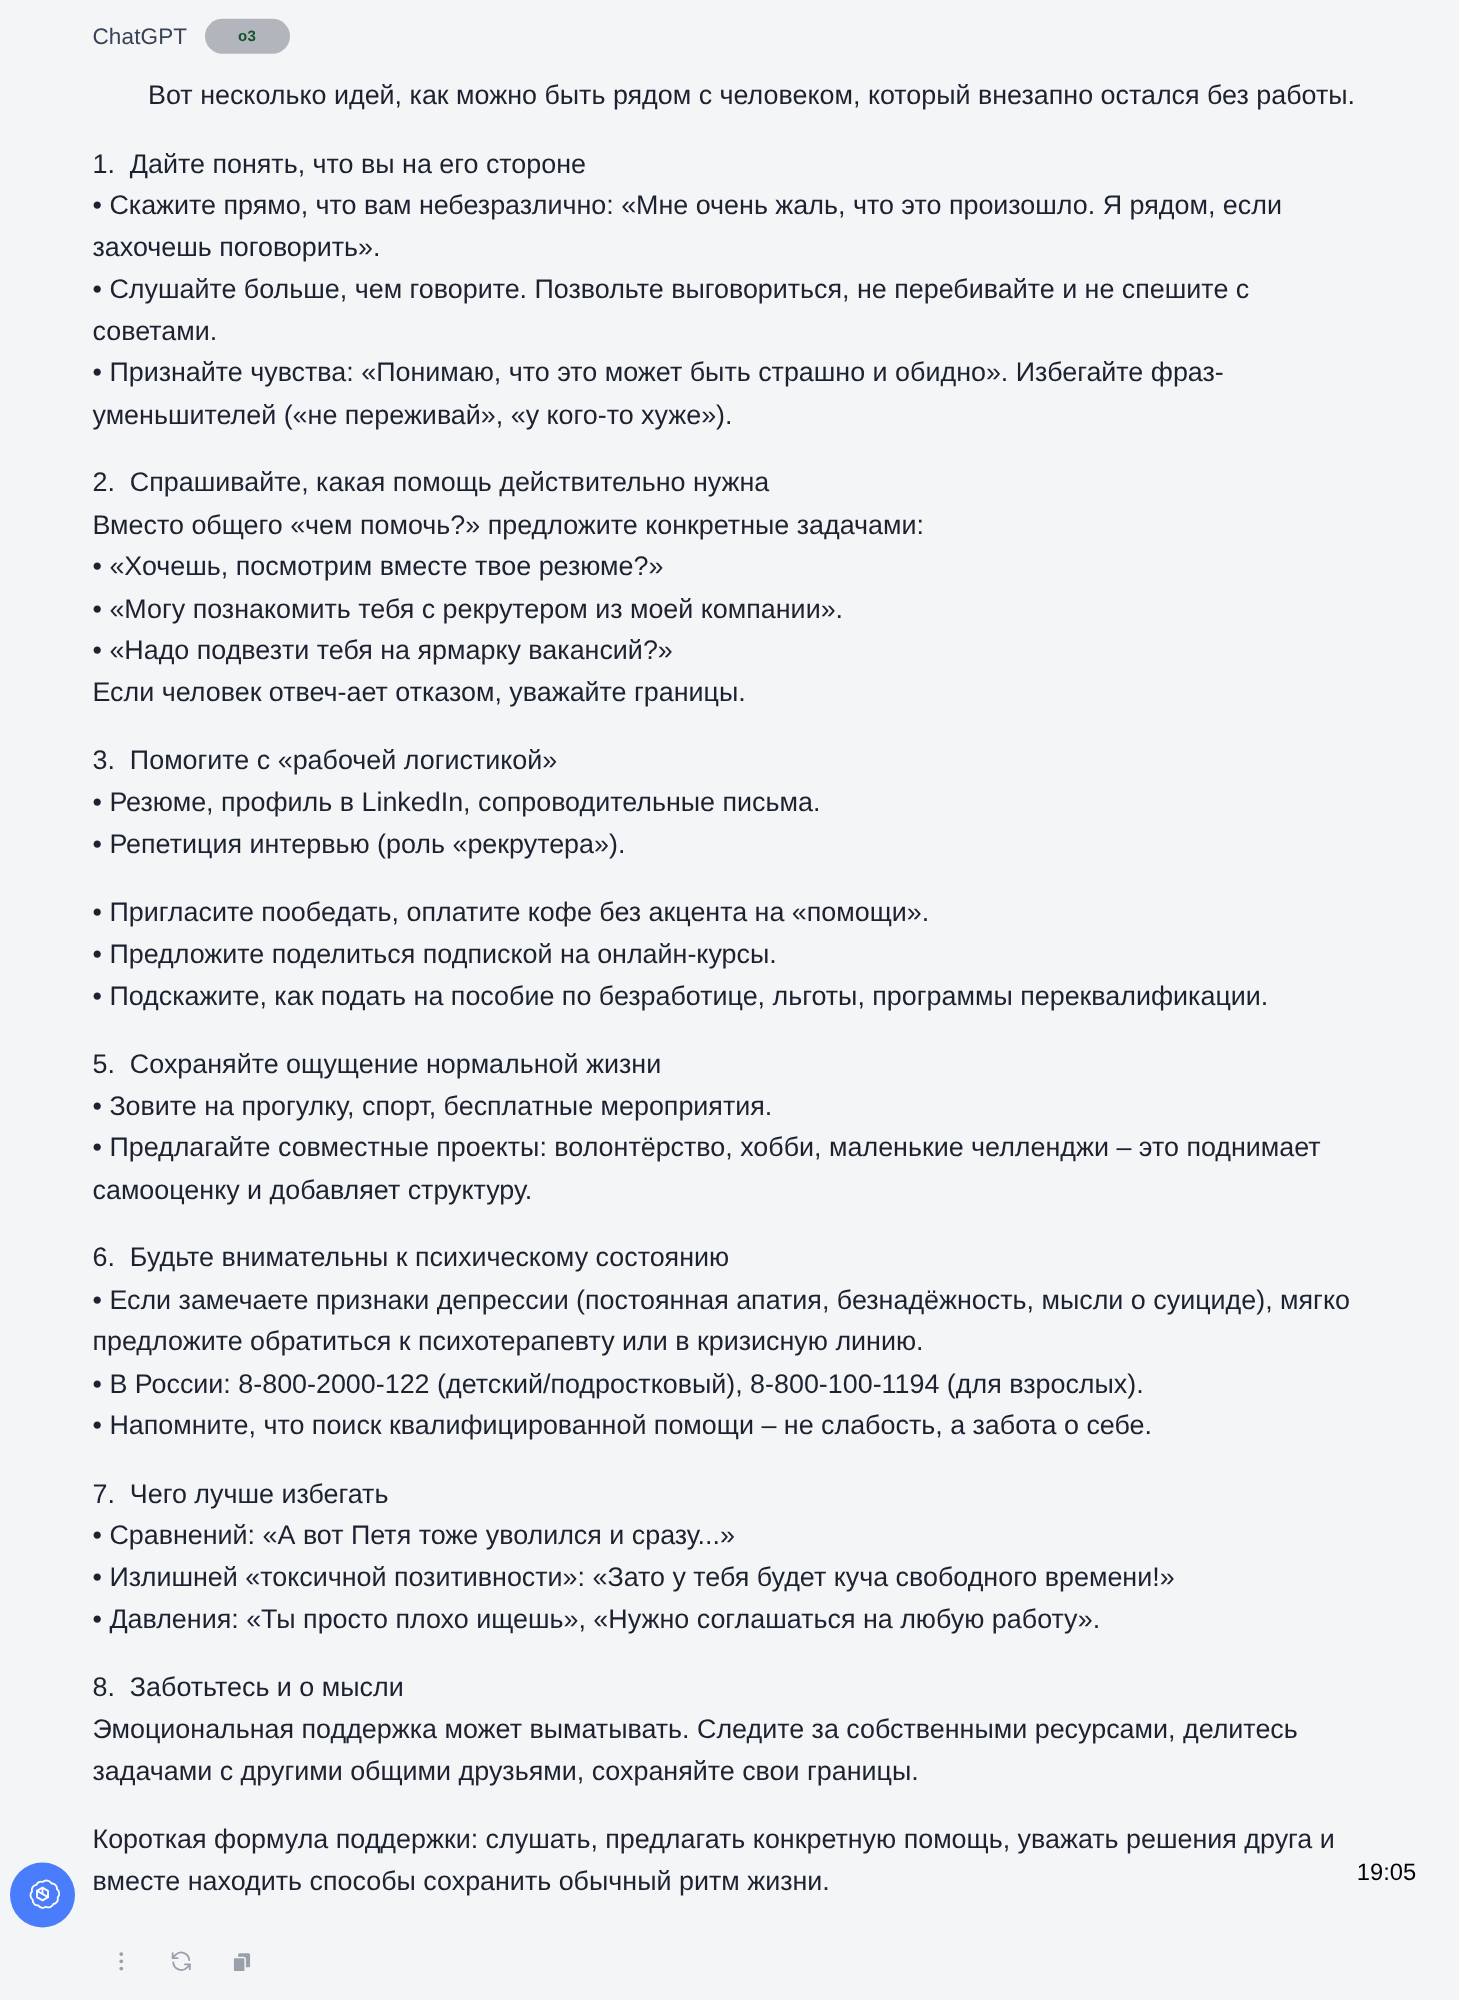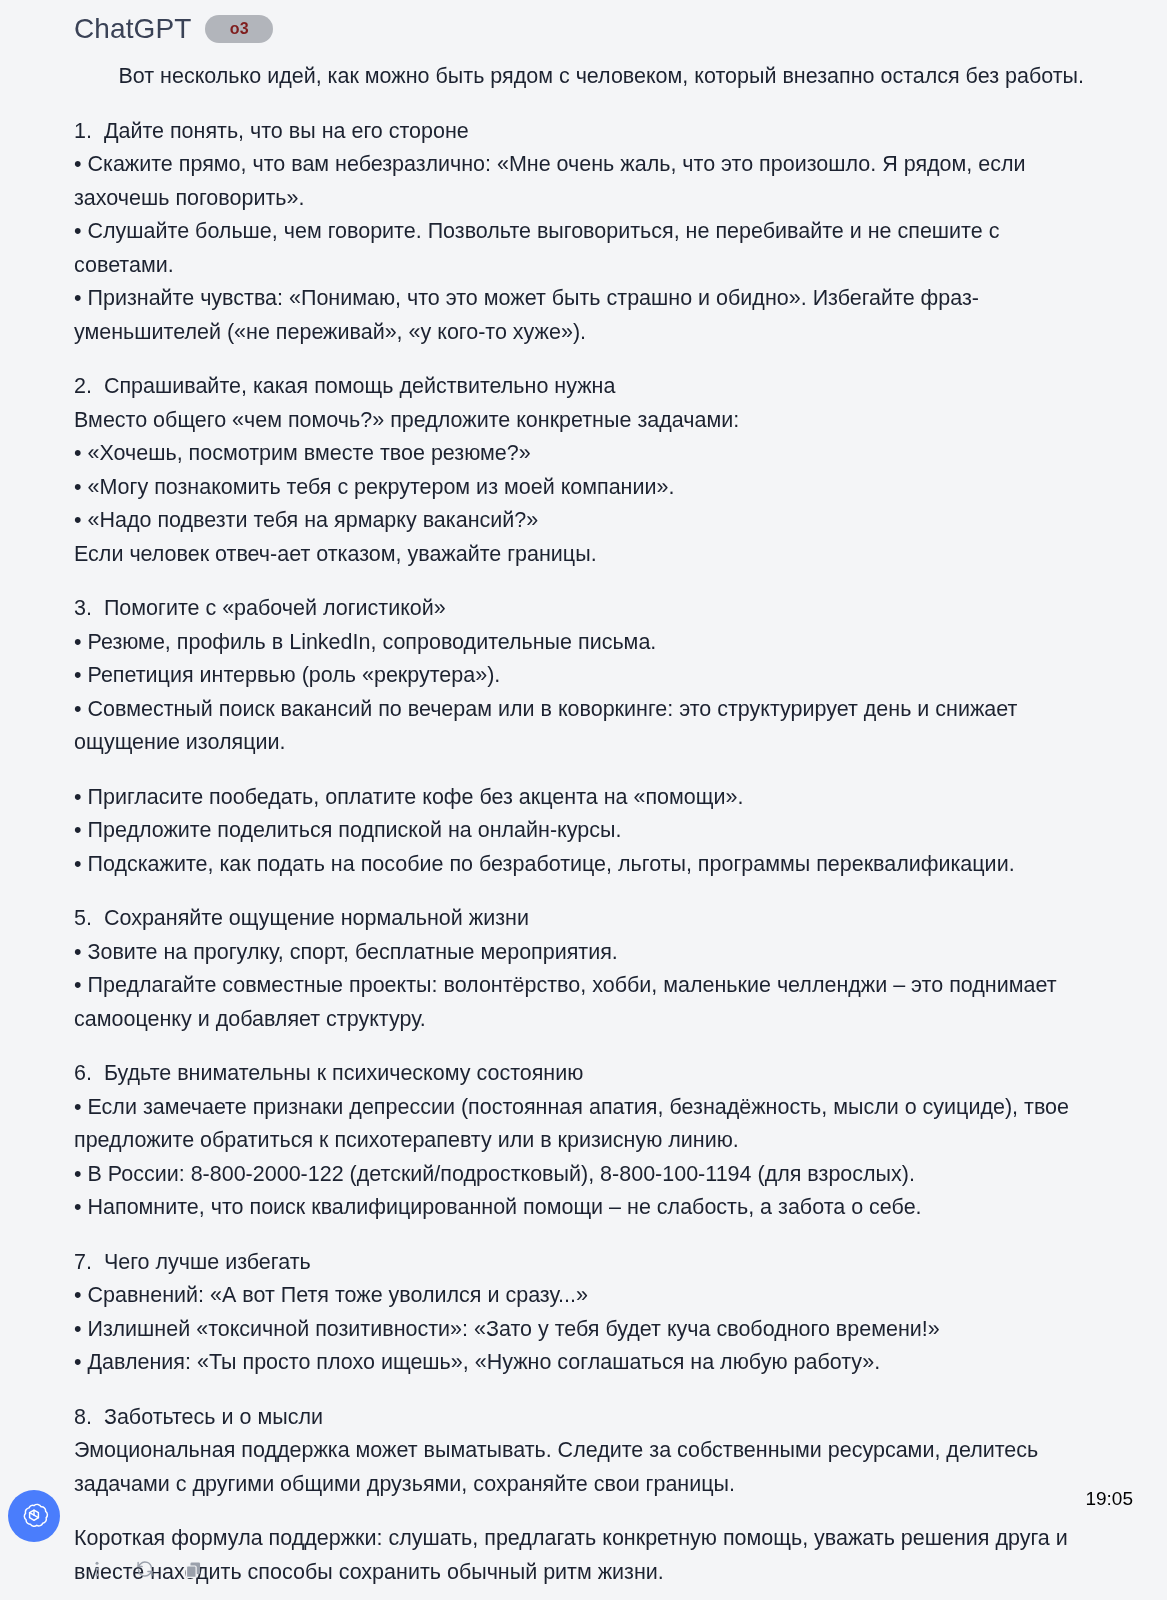--- a/index.html
+++ b/index.html
@@ -26,35 +26,35 @@
 
   
   .msg-header {
     display: flex;
     align-items: center;
     gap: 14px;
     height: 34px;
     margin-bottom: 14px;
   }
   .author-name {
-    font-size: 28px;
+    font-size: 18px;
     color: #3a4256;
     letter-spacing: 0.1px;
   }
   .model-badge {
     display: inline-flex;
     align-items: center;
     justify-content: center;
     min-width: 46px;
     height: 28px;
     padding: 0 11px;
     border-radius: 14px;
     background: #b2b5bb;
-    color: #7f1d1d;
-    font-size: 16px;
+    color: #14532d;
+    font-size: 12px;
     font-weight: bold;
     letter-spacing: 0.3px;
   }
 
   
   .msg-body {
     font-size: 21.5px;
     line-height: 33.5px;
     color: #1c2230;
     max-width: 1010px;
@@ -154,38 +154,37 @@
       <p class="line">• «Хочешь, посмотрим вместе твое резюме?»</p>
       <p class="line">• «Могу познакомить тебя с рекрутером из моей компании».</p>
       <p class="line">• «Надо подвезти тебя на ярмарку вакансий?»</p>
       <p class="line">Если человек отвеч-ает отказом, уважайте границы.</p>
     </div>
 
     <div class="block">
       <p class="line block-heading"><span>3.</span>  <span>Помогите с «рабочей логистикой»</span></p>
       <p class="line">• Резюме, профиль в LinkedIn, сопроводительные письма.</p>
       <p class="line">• Репетиция интервью (роль «рекрутера»).</p>
-      <p class="line">• Совместный поиск вакансий по вечерам или в коворкинге: это структурирует день и снижает ощущение изоляции.</p>
     </div>
 
     <div class="block">
       <p class="line">• Пригласите пообедать, оплатите кофе без акцента на «помощи».</p>
       <p class="line">• Предложите поделиться подпиской на онлайн-курсы.</p>
       <p class="line">• Подскажите, как подать на пособие по безработице, льготы, программы переквалификации.</p>
     </div>
 
     <div class="block">
       <p class="line block-heading"><span>5.</span>  <span>Сохраняйте ощущение нормальной жизни</span></p>
       <p class="line">• Зовите на прогулку, спорт, бесплатные мероприятия.</p>
       <p class="line">• Предлагайте совместные проекты: волонтёрство, хобби, маленькие челленджи – это поднимает самооценку и добавляет структуру.</p>
     </div>
 
     <div class="block">
       <p class="line block-heading"><span>6.</span>  <span>Будьте внимательны к психическому состоянию</span></p>
-      <p class="line">• Если замечаете признаки депрессии (постоянная апатия, безнадёжность, мысли о суициде), твое предложите обратиться к психотерапевту или в кризисную линию.</p>
+      <p class="line">• Если замечаете признаки депрессии (постоянная апатия, безнадёжность, мысли о суициде), мягко предложите обратиться к психотерапевту или в кризисную линию.</p>
       <p class="line">• В России: 8-800-2000-122 (детский/подростковый), 8-800-100-1194 (для взрослых).</p>
       <p class="line">• Напомните, что поиск квалифицированной помощи – не слабость, а забота о себе.</p>
     </div>
 
     <div class="block">
       <p class="line block-heading"><span>7.</span>  <span>Чего лучше избегать</span></p>
       <p class="line">• Сравнений: «А вот Петя тоже уволился и сразу...»</p>
       <p class="line">• Излишней «токсичной позитивности»: «Зато у тебя будет куча свободного времени!»</p>
       <p class="line">• Давления: «Ты просто плохо ищешь», «Нужно соглашаться на любую работу».</p>
     </div>

